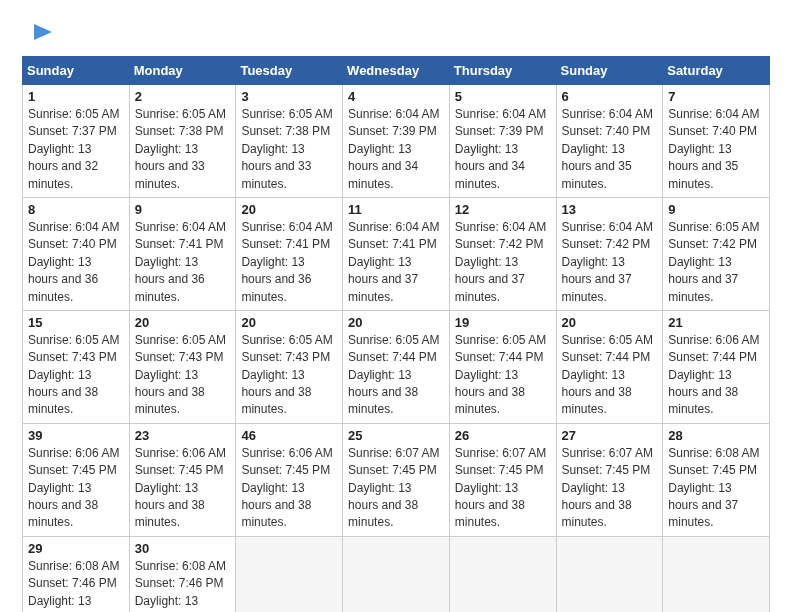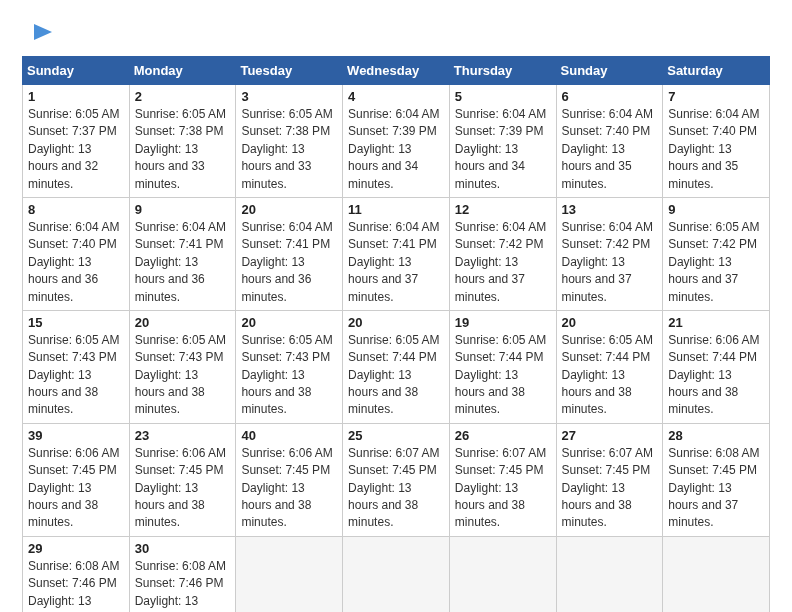--- a/index.html
+++ b/index.html
@@ -319,21 +319,21 @@
       </td>
           <td>
         <span class="day-num">23</span>
         <div class="day-info">
           <span>Sunrise: 6:06 AM</span><br>
           <span>Sunset: 7:45 PM</span><br>
           <span>Daylight: 13 hours and 38 minutes.</span>
         </div>
       </td>
           <td>
-        <span class="day-num">40</span>
+        <span class="day-num">46</span>
         <div class="day-info">
           <span>Sunrise: 6:06 AM</span><br>
           <span>Sunset: 7:45 PM</span><br>
           <span>Daylight: 13 hours and 38 minutes.</span>
         </div>
       </td>
           <td>
         <span class="day-num">25</span>
         <div class="day-info">
           <span>Sunrise: 6:07 AM</span><br>

